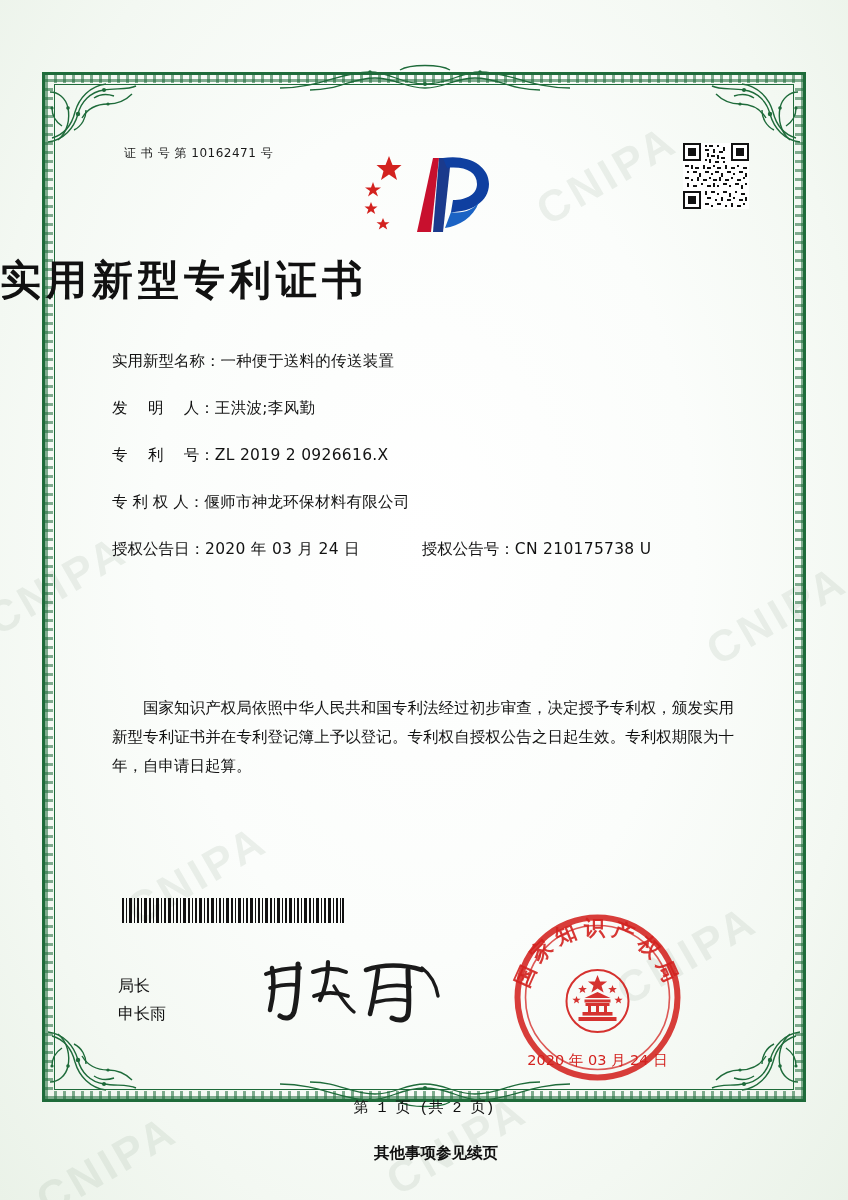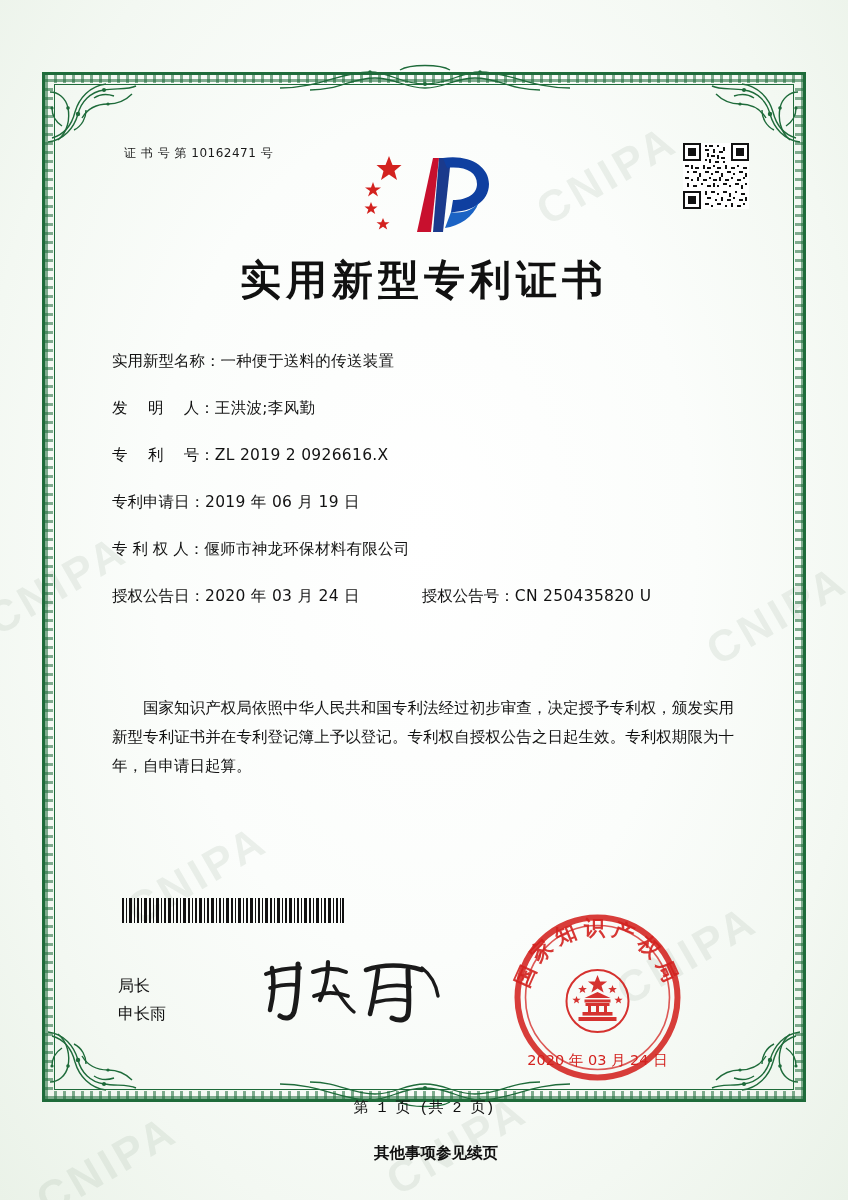--- a/index.html
+++ b/index.html
@@ -140,21 +140,20 @@
     top: 140px;
     width: 150px;
     height: 100px;
   }
 
   .title {
     position: absolute;
     left: 0;
     right: 0;
     top: 253px;
-    text-align: center;
     font-size: 41px;
     font-weight: bold;
     letter-spacing: 5px;
     color: #111111;
     font-family: "DejaVu Sans", sans-serif;
   }
 
   
   .fields {
     position: absolute;
@@ -502,32 +501,28 @@
     </div>
     <div class="frow">
       <span class="flabel">发　 明　 人：</span>
       <span class="fvalue">王洪波;李风勤</span>
     </div>
     <div class="frow">
       <span class="flabel">专　 利　 号：</span>
       <span class="fvalue">ZL 2019 2 0926616.X</span>
     </div>
     <div class="frow">
-      <span class="flabel">专利申请日：</span>
-      <span class="fvalue">2019 年 06 月 19 日</span>
-    </div>
-    <div class="frow">
       <span class="flabel">专 利 权 人：</span>
       <span class="fvalue">偃师市神龙环保材料有限公司</span>
     </div>
     <div class="frow split">
       <span class="flabel">授权公告日：</span>
       <span class="fvalue">2020 年 03 月 24 日</span>
       <span class="second-label">授权公告号：</span>
-      <span class="fvalue">CN 250435820 U</span>
+      <span class="fvalue">CN 210175738 U</span>
     </div>
   </div>
 
   <div class="body-text">
     <p>国家知识产权局依照中华人民共和国专利法经过初步审查，决定授予专利权，颁发实用新型专利证书并在专利登记簿上予以登记。专利权自授权公告之日起生效。专利权期限为十年，自申请日起算。</p>
   </div>
 
   <svg class="barcode" viewBox="0 0 222 25" shape-rendering="crispEdges">
     <g fill="#111111">
       <rect x="0" y="0" width="2" height="25"></rect>

